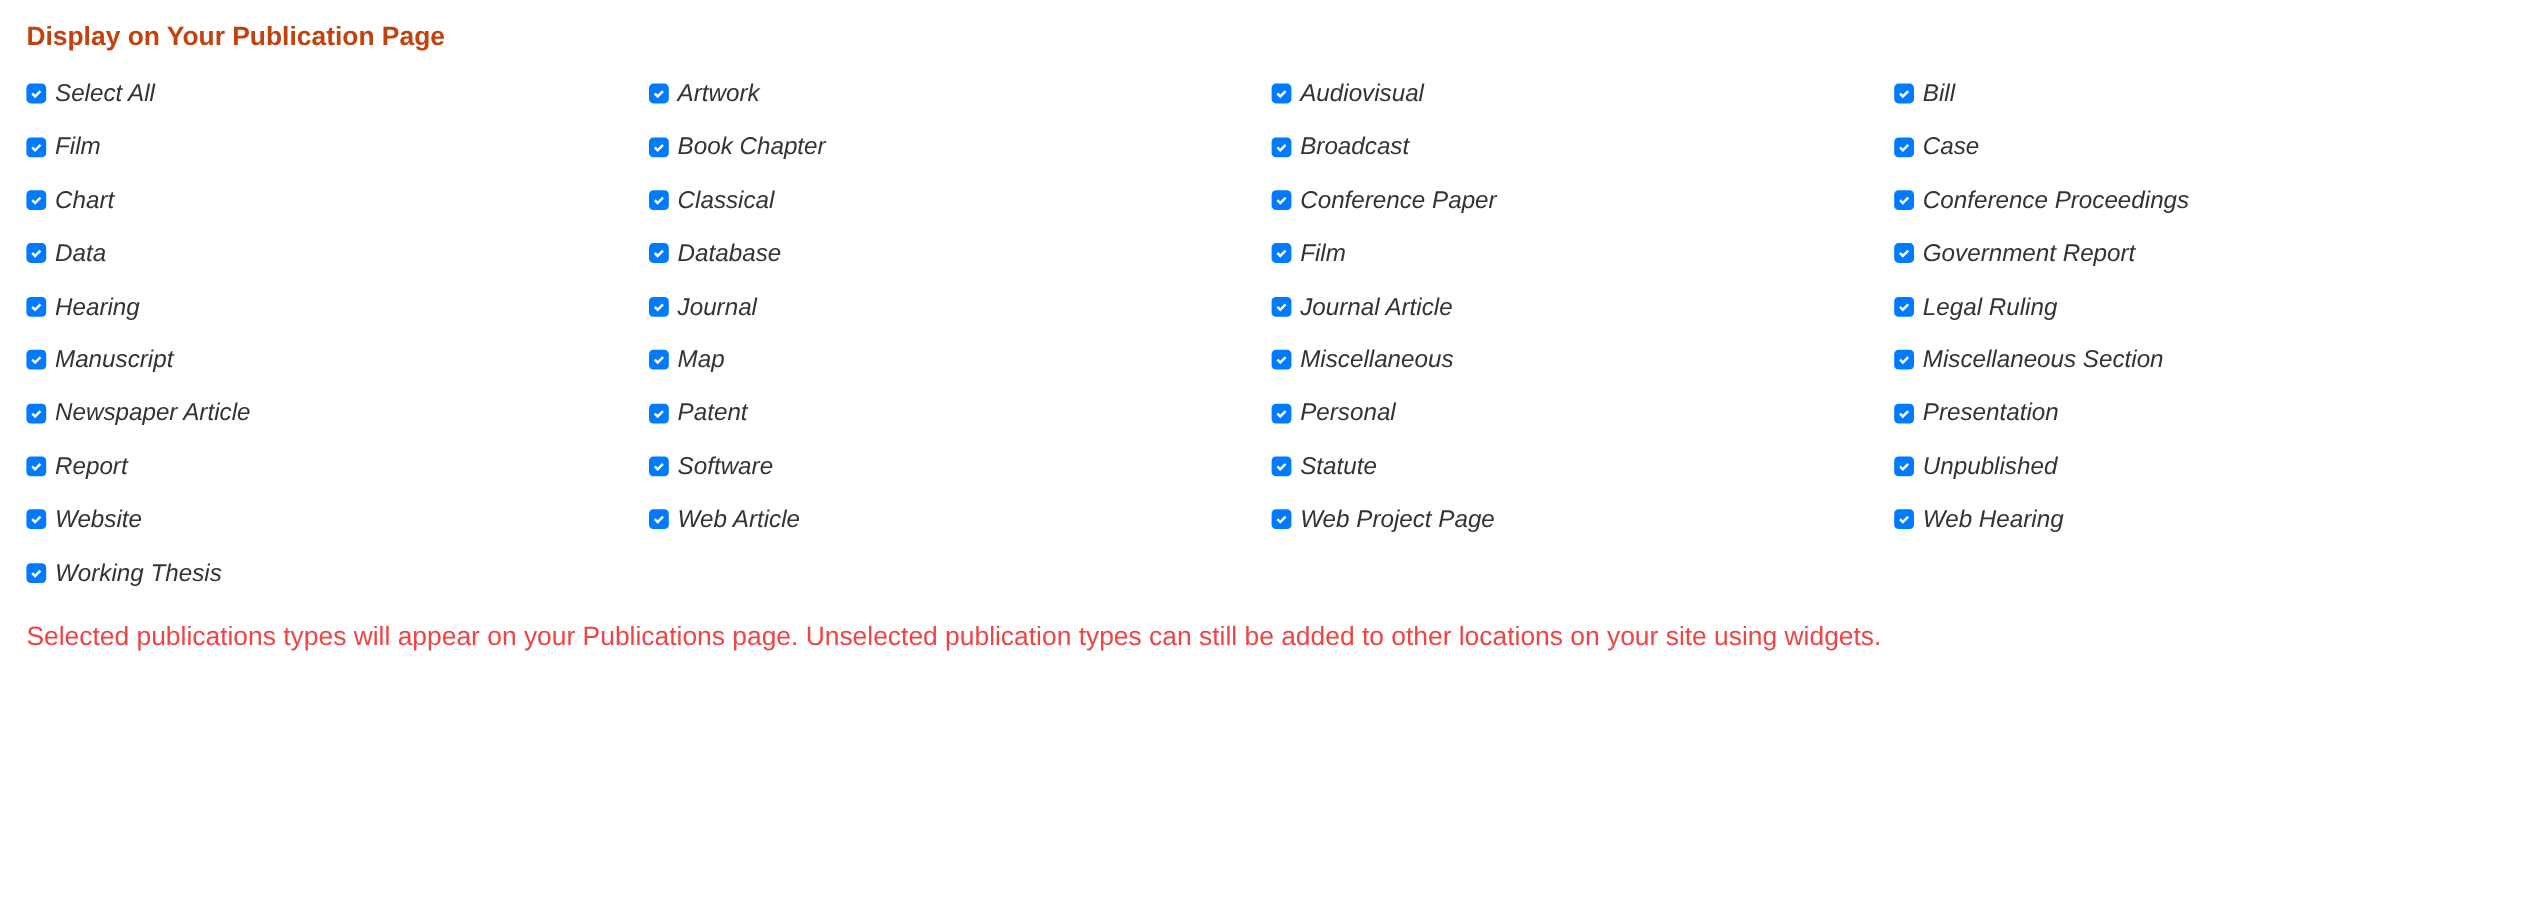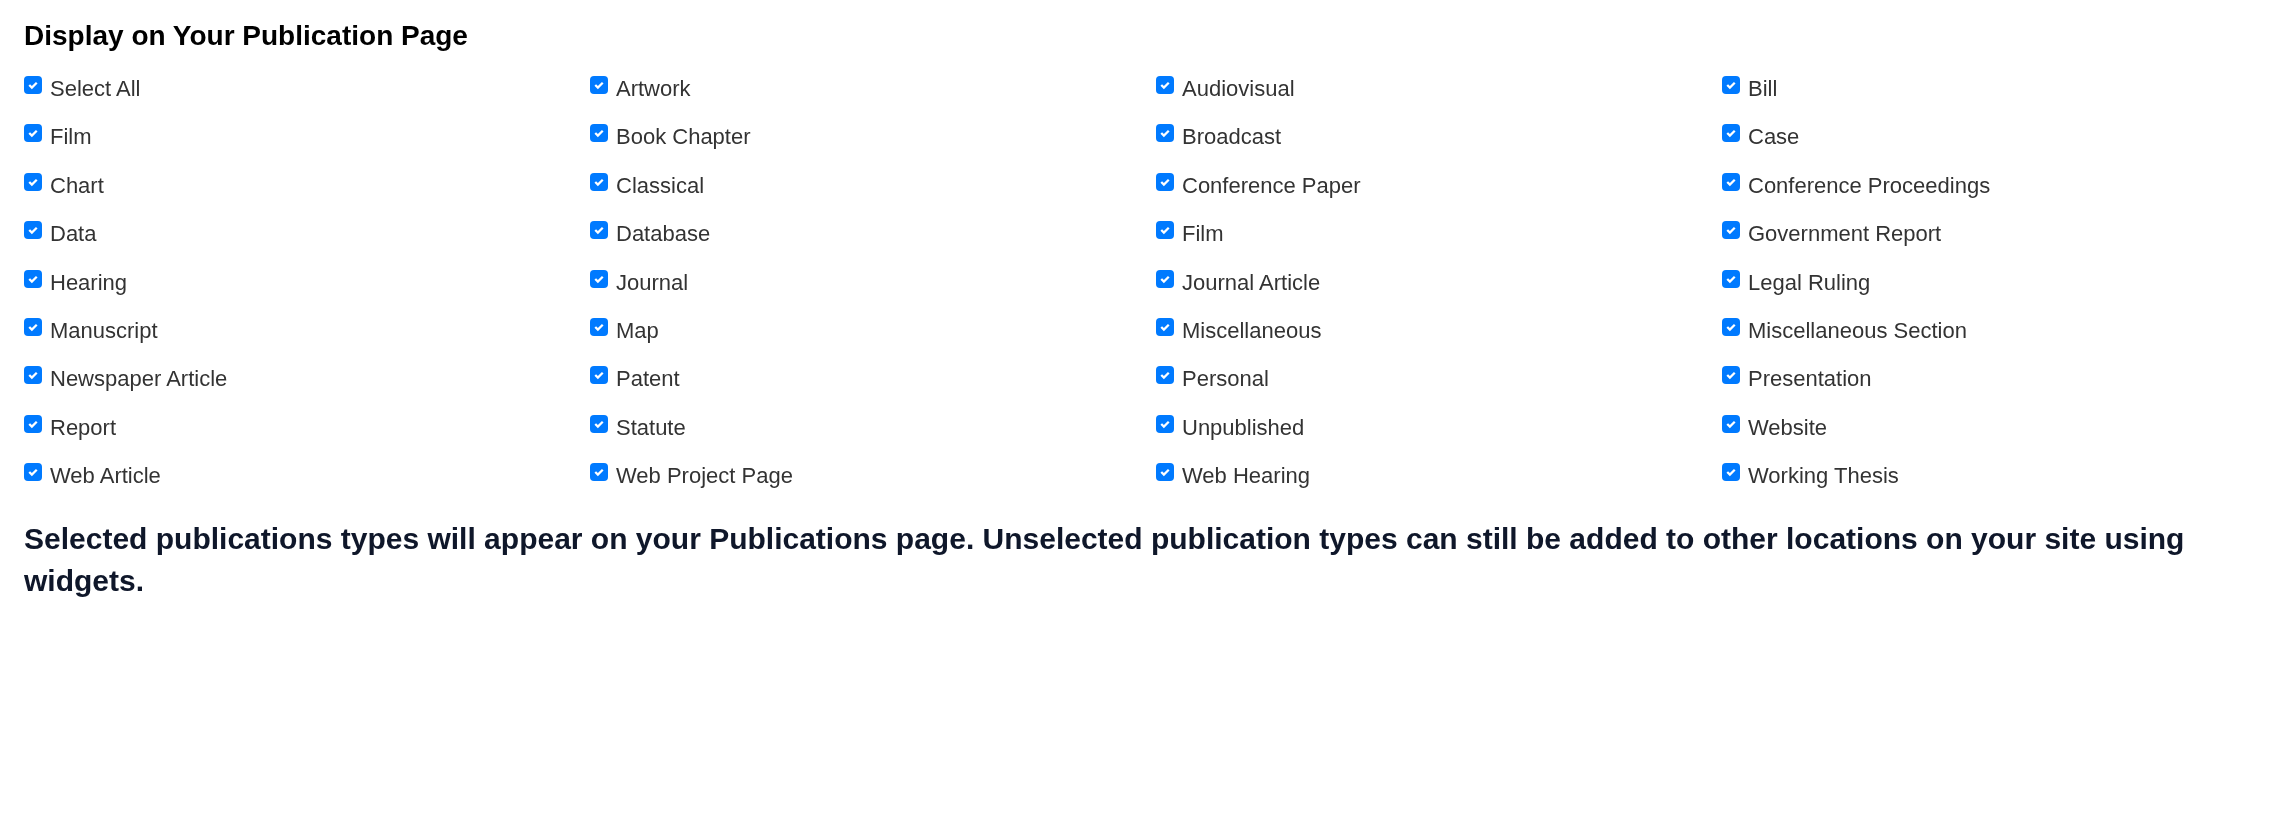--- a/index.html
+++ b/index.html
@@ -8,36 +8,37 @@
       padding: 0;
     }
     body {
       font-family: -apple-system, BlinkMacSystemFont, "Segoe UI", Helvetica, Arial, sans-serif;
       background: #ffffff;
       color: #333333;
       padding: 20px 24px;
       width: 2292px;
     }
     .heading {
-      font-size: 28px;
+      font-size: 24px;
       font-weight: 700;
-      color: #000000;
+      color: #c2410c;
       margin-bottom: 24px;
     }
     .checkbox-grid {
       display: grid;
       grid-template-columns: repeat(4, 1fr);
       row-gap: 22px;
       column-gap: 20px;
       margin-bottom: 28px;
     }
     .checkbox-item {
       display: flex;
-      align-items: flex-start;
+      align-items: center;
       gap: 8px;
+      font-style: italic;
     }
     .checkbox {
       width: 18px;
       height: 18px;
       background: #007aff;
       border-radius: 4px;
       display: flex;
       align-items: center;
       justify-content: center;
       cursor: pointer;
@@ -49,24 +50,23 @@
       stroke: #ffffff;
       stroke-width: 3;
       fill: none;
     }
     .checkbox-label {
       font-size: 22px;
       color: #333333;
       line-height: 1.2;
     }
     .footer-text {
-      font-size: 30px;
-      color: #0f172a;
+      font-size: 24px;
+      color: #ef4444;
       line-height: 1.4;
-      font-weight: bold;
     }
   </style>
 </head>
 <body>
 
 <h2 class="heading">Display on Your Publication Page</h2>
 
 <div class="checkbox-grid" id="grid">
     <div class="checkbox-item">
       <div class="checkbox">
@@ -299,20 +299,28 @@
         </svg>
       </div>
       <span class="checkbox-label">Report</span>
     </div>
     <div class="checkbox-item">
       <div class="checkbox">
         <svg viewBox="0 0 16 16">
           <polyline points="3,8 6.5,11.5 13,5"></polyline>
         </svg>
       </div>
+      <span class="checkbox-label">Software</span>
+    </div>
+    <div class="checkbox-item">
+      <div class="checkbox">
+        <svg viewBox="0 0 16 16">
+          <polyline points="3,8 6.5,11.5 13,5"></polyline>
+        </svg>
+      </div>
       <span class="checkbox-label">Statute</span>
     </div>
     <div class="checkbox-item">
       <div class="checkbox">
         <svg viewBox="0 0 16 16">
           <polyline points="3,8 6.5,11.5 13,5"></polyline>
         </svg>
       </div>
       <span class="checkbox-label">Unpublished</span>
     </div>

